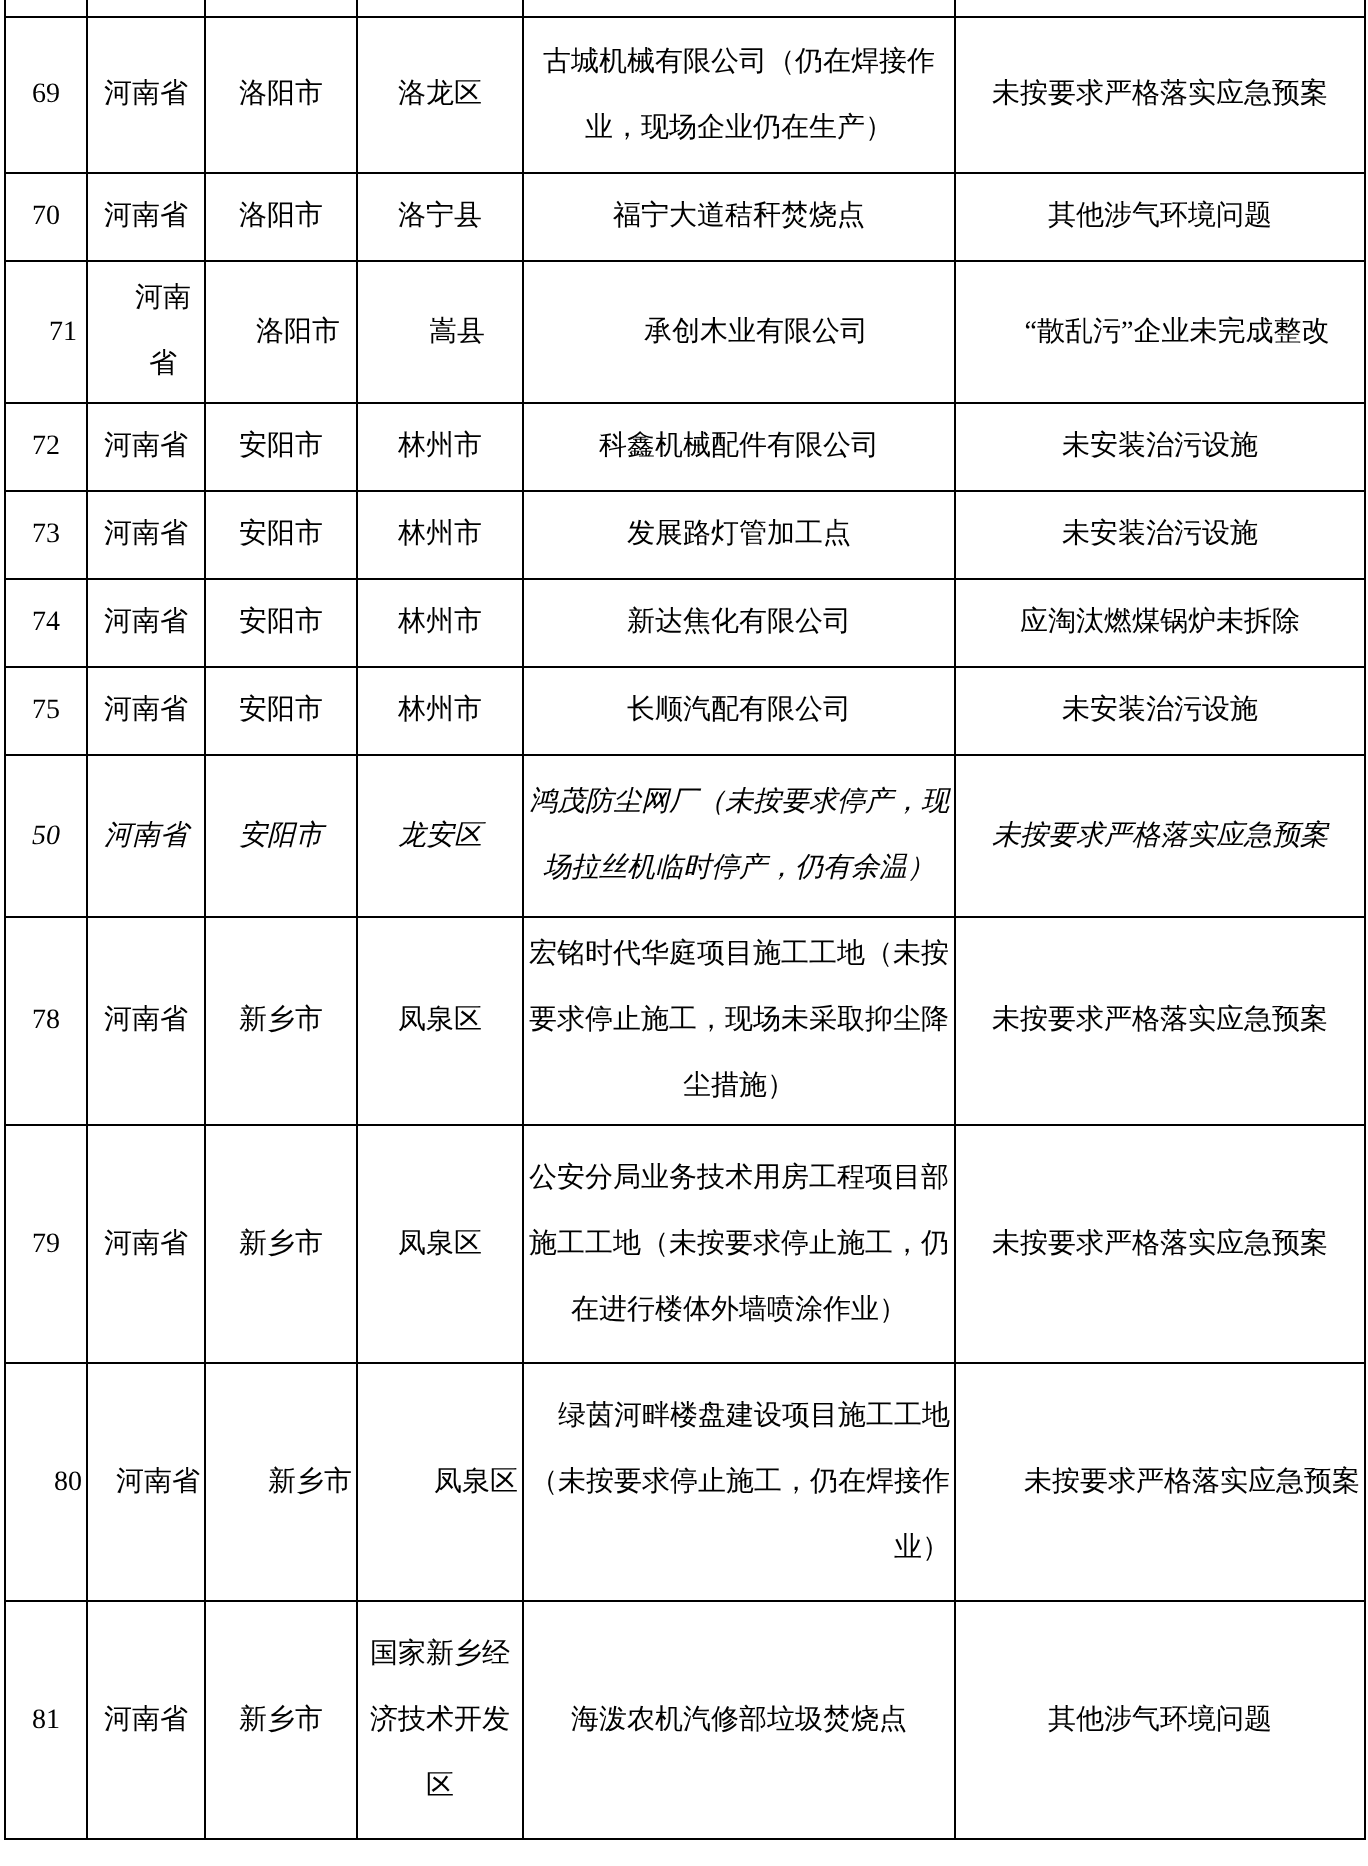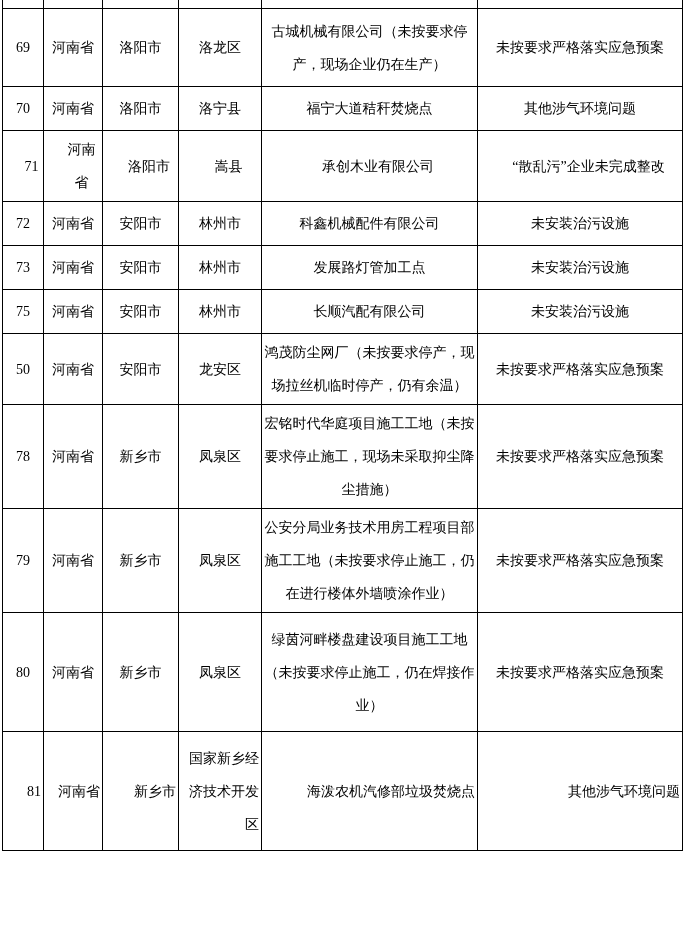--- a/index.html
+++ b/index.html
@@ -38,21 +38,21 @@
   }
   
   tbody tr:nth-child(1)  td { height: 39px; }  
   tbody tr:nth-child(2)  td { height: 73px; }  
   tbody tr:nth-child(3)  td { height: 39px; }  
   tbody tr:nth-child(4)  td { height: 39px; padding-left: 19px; }  
   tbody tr:nth-child(5)  td { height: 39px; margin-top: 12px; }  
   tbody tr:nth-child(6)  td { height: 39px; }  
   tbody tr:nth-child(7)  td { height: 39px; }  
   tbody tr:nth-child(8)  td { height: 39px; }  
-  tbody tr:nth-child(9)  td { height: 76px; }  
+  tbody tr:nth-child(9)  td { height: 76px; font-style: italic; }  
   tbody tr:nth-child(10) td { height: 41px; }  
   tbody tr:nth-child(11) td { height: 114px; font-family: Liberation Serif, serif; } 
   tbody tr:nth-child(12) td { height: 114px; text-align: right; } 
   tbody tr:nth-child(13) td { height: 114px; } 
   tbody tr:nth-child(14) td { height: 106px; } 
   tbody tr:nth-child(15) td { height: 39px; }  
   tbody tr:nth-child(16) td { height: 39px; }  
 </style>
 </head>
 <body>
@@ -74,21 +74,21 @@
         <td></td>
         <td></td>
         <td></td>
         <td></td>
       </tr>
       <tr>
     <td>69</td>
     <td>河南省</td>
     <td>洛阳市</td>
     <td>洛龙区</td>
-    <td>古城机械有限公司（未按要求停产，现场企业仍在生产）</td>
+    <td>古城机械有限公司（仍在焊接作业，现场企业仍在生产）</td>
     <td>未按要求严格落实应急预案</td>
   </tr>
         <tr>
     <td>70</td>
     <td>河南省</td>
     <td>洛阳市</td>
     <td>洛宁县</td>
     <td>福宁大道秸秆焚烧点</td>
     <td>其他涉气环境问题</td>
   </tr>
@@ -108,20 +108,28 @@
     <td>科鑫机械配件有限公司</td>
     <td>未安装治污设施</td>
   </tr>
         <tr>
     <td>73</td>
     <td>河南省</td>
     <td>安阳市</td>
     <td>林州市</td>
     <td>发展路灯管加工点</td>
     <td>未安装治污设施</td>
+  </tr>
+        <tr>
+    <td>74</td>
+    <td>河南省</td>
+    <td>安阳市</td>
+    <td>林州市</td>
+    <td>新达焦化有限公司</td>
+    <td>应淘汰燃煤锅炉未拆除</td>
   </tr>
         <tr>
     <td>75</td>
     <td>河南省</td>
     <td>安阳市</td>
     <td>林州市</td>
     <td>长顺汽配有限公司</td>
     <td>未安装治污设施</td>
   </tr>
         <tr>

